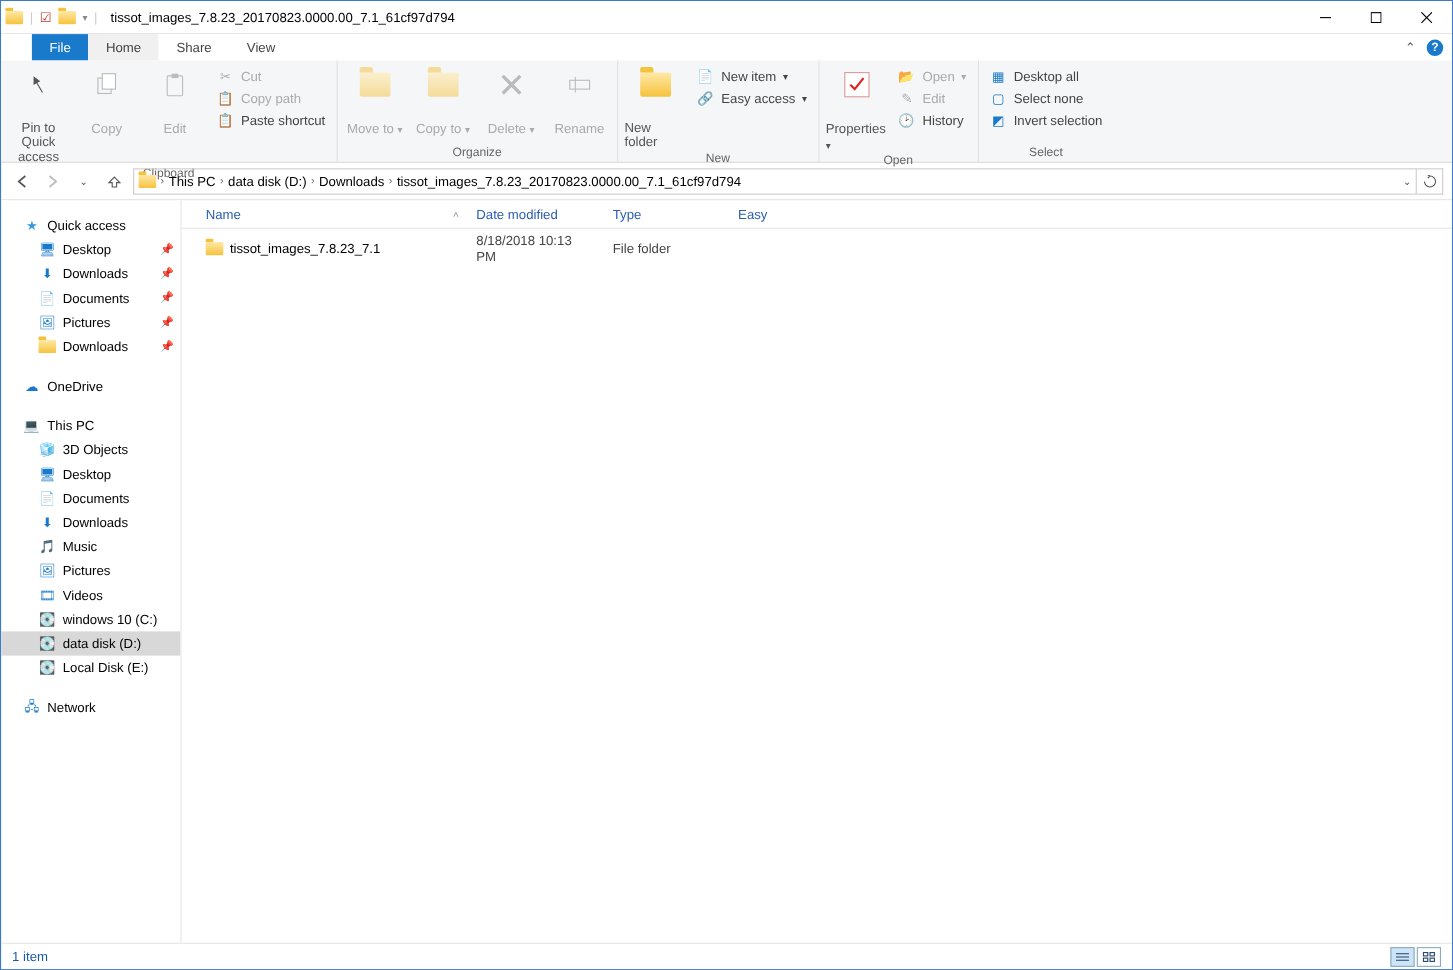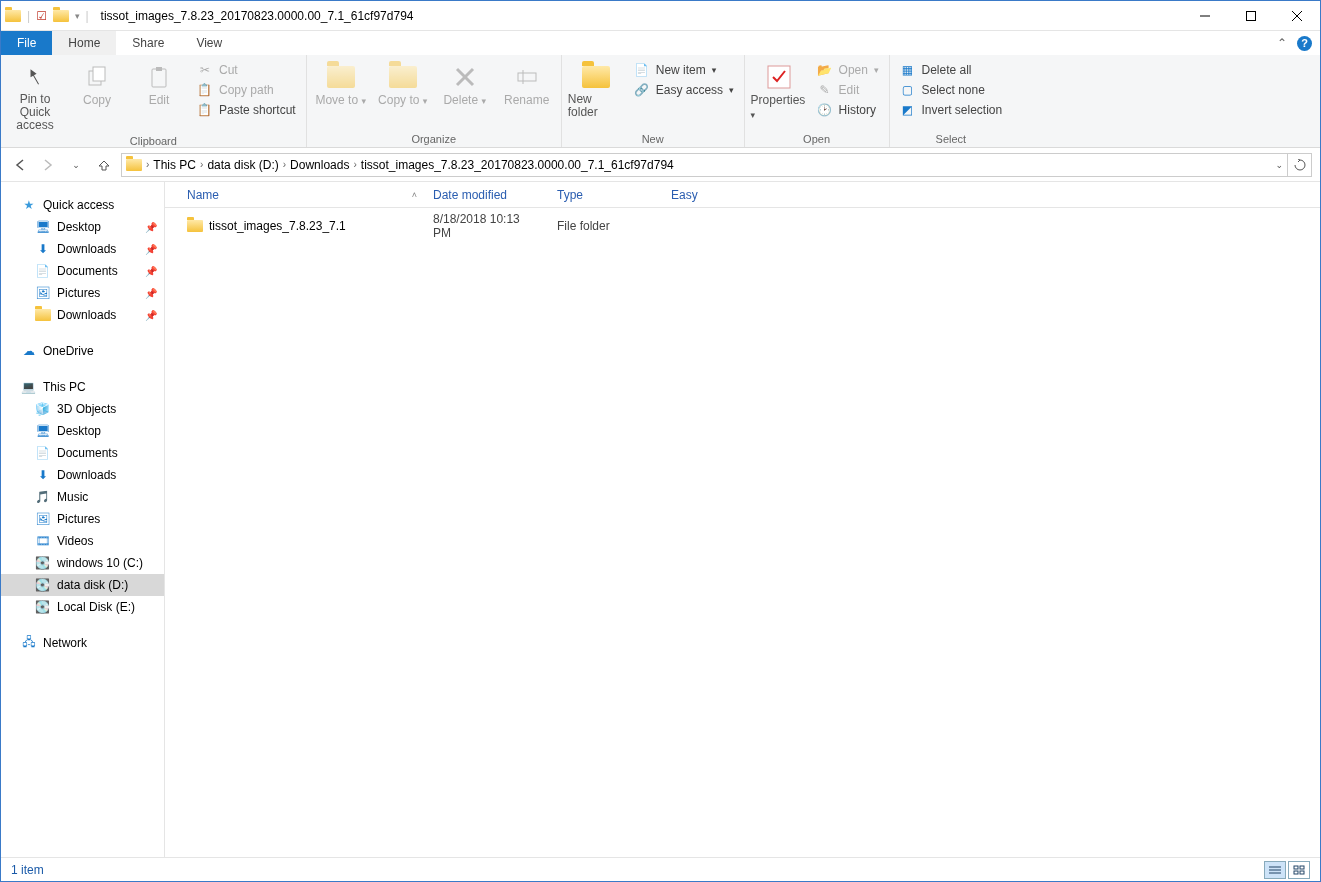--- a/index.html
+++ b/index.html
@@ -8,30 +8,30 @@
 
 .titlebar { height: 30px; background: #fff; display: flex; align-items: center; border-bottom: 1px solid #e5e5e5; }
 .titlebar .qat { display: flex; align-items: center; gap: 6px; padding: 0 4px; }
 .titlebar .title { margin-left: 8px; color: #000; }
 .titlebar .wincontrols { margin-left: auto; display: flex; }
 .titlebar .wincontrols div { width: 46px; height: 30px; display: flex; align-items: center; justify-content: center; }
 
 
 .tabs { height: 24px; display: flex; align-items: stretch; background: #fff; }
 .tabs .tab { padding: 0 16px; display: flex; align-items: center; color: #444; cursor: default; }
-.tabs .tab.file { background: #1979ca; color: #fff; }
+.tabs .tab.file { background: #1979ca; color: #fff; margin-left: 28px; }
 .tabs .tab.active { background: #f0f0f0; }
 .tabs .right { margin-left: auto; display: flex; align-items: center; padding-right: 8px; gap: 10px; }
 
 
 .ribbon { height: 93px; background: #f5f6f7; border-bottom: 1px solid #dadada; display: flex; }
 .group { border-right: 1px solid #e1e1e1; display: flex; flex-direction: column; padding: 2px 6px 0 6px; }
 .group .items { flex: 1; display: flex; align-items: flex-start; gap: 6px; padding-top: 2px; }
 .group .label { text-align: center; color: #666; font-size: 11px; padding: 2px 0; }
-.bigbtn { display: flex; flex-direction: column; align-items: center; width: 56px; color: #555; gap: 0; padding-top: 2px; }
+.bigbtn { display: flex; flex-direction: column; align-items: center; width: 56px; color: #555; gap: 17px; padding-top: 2px; }
 .bigbtn.disabled { color: #aaa; }
 .bigbtn .icon { width: 32px; height: 32px; display: flex; align-items: center; justify-content: center; }
 .smallcol { display: flex; flex-direction: column; gap: 2px; padding-top: 2px; }
 .smallbtn { display: flex; align-items: center; gap: 6px; color: #444; padding: 1px 4px; white-space: nowrap; }
 .smallbtn.disabled { color: #aaa; }
 .smallbtn .sicon { width: 16px; height: 16px; display: inline-flex; align-items: center; justify-content: center; }
 
 
 .addrrow { height: 34px; display: flex; align-items: center; gap: 6px; padding: 0 8px; border-bottom: 1px solid #e5e5e5; }
 .navbtn { width: 22px; height: 22px; display: flex; align-items: center; justify-content: center; color: #555; }
@@ -258,21 +258,21 @@
       </div>
     </div>
     <div class="label">Open</div>
   </div>
 
   <div class="group" style="border-right:none">
     <div class="items">
       <div class="smallcol">
         <div class="smallbtn">
             <span class="sicon" style="color:#1979ca">▦</span>
-            <span>Delete all</span>
+            <span>Desktop all</span>
           </div>
         <div class="smallbtn">
             <span class="sicon" style="color:#1979ca">▢</span>
             <span>Select none</span>
           </div>
         <div class="smallbtn">
             <span class="sicon" style="color:#1979ca">◩</span>
             <span>Invert selection</span>
           </div>
       </div>

